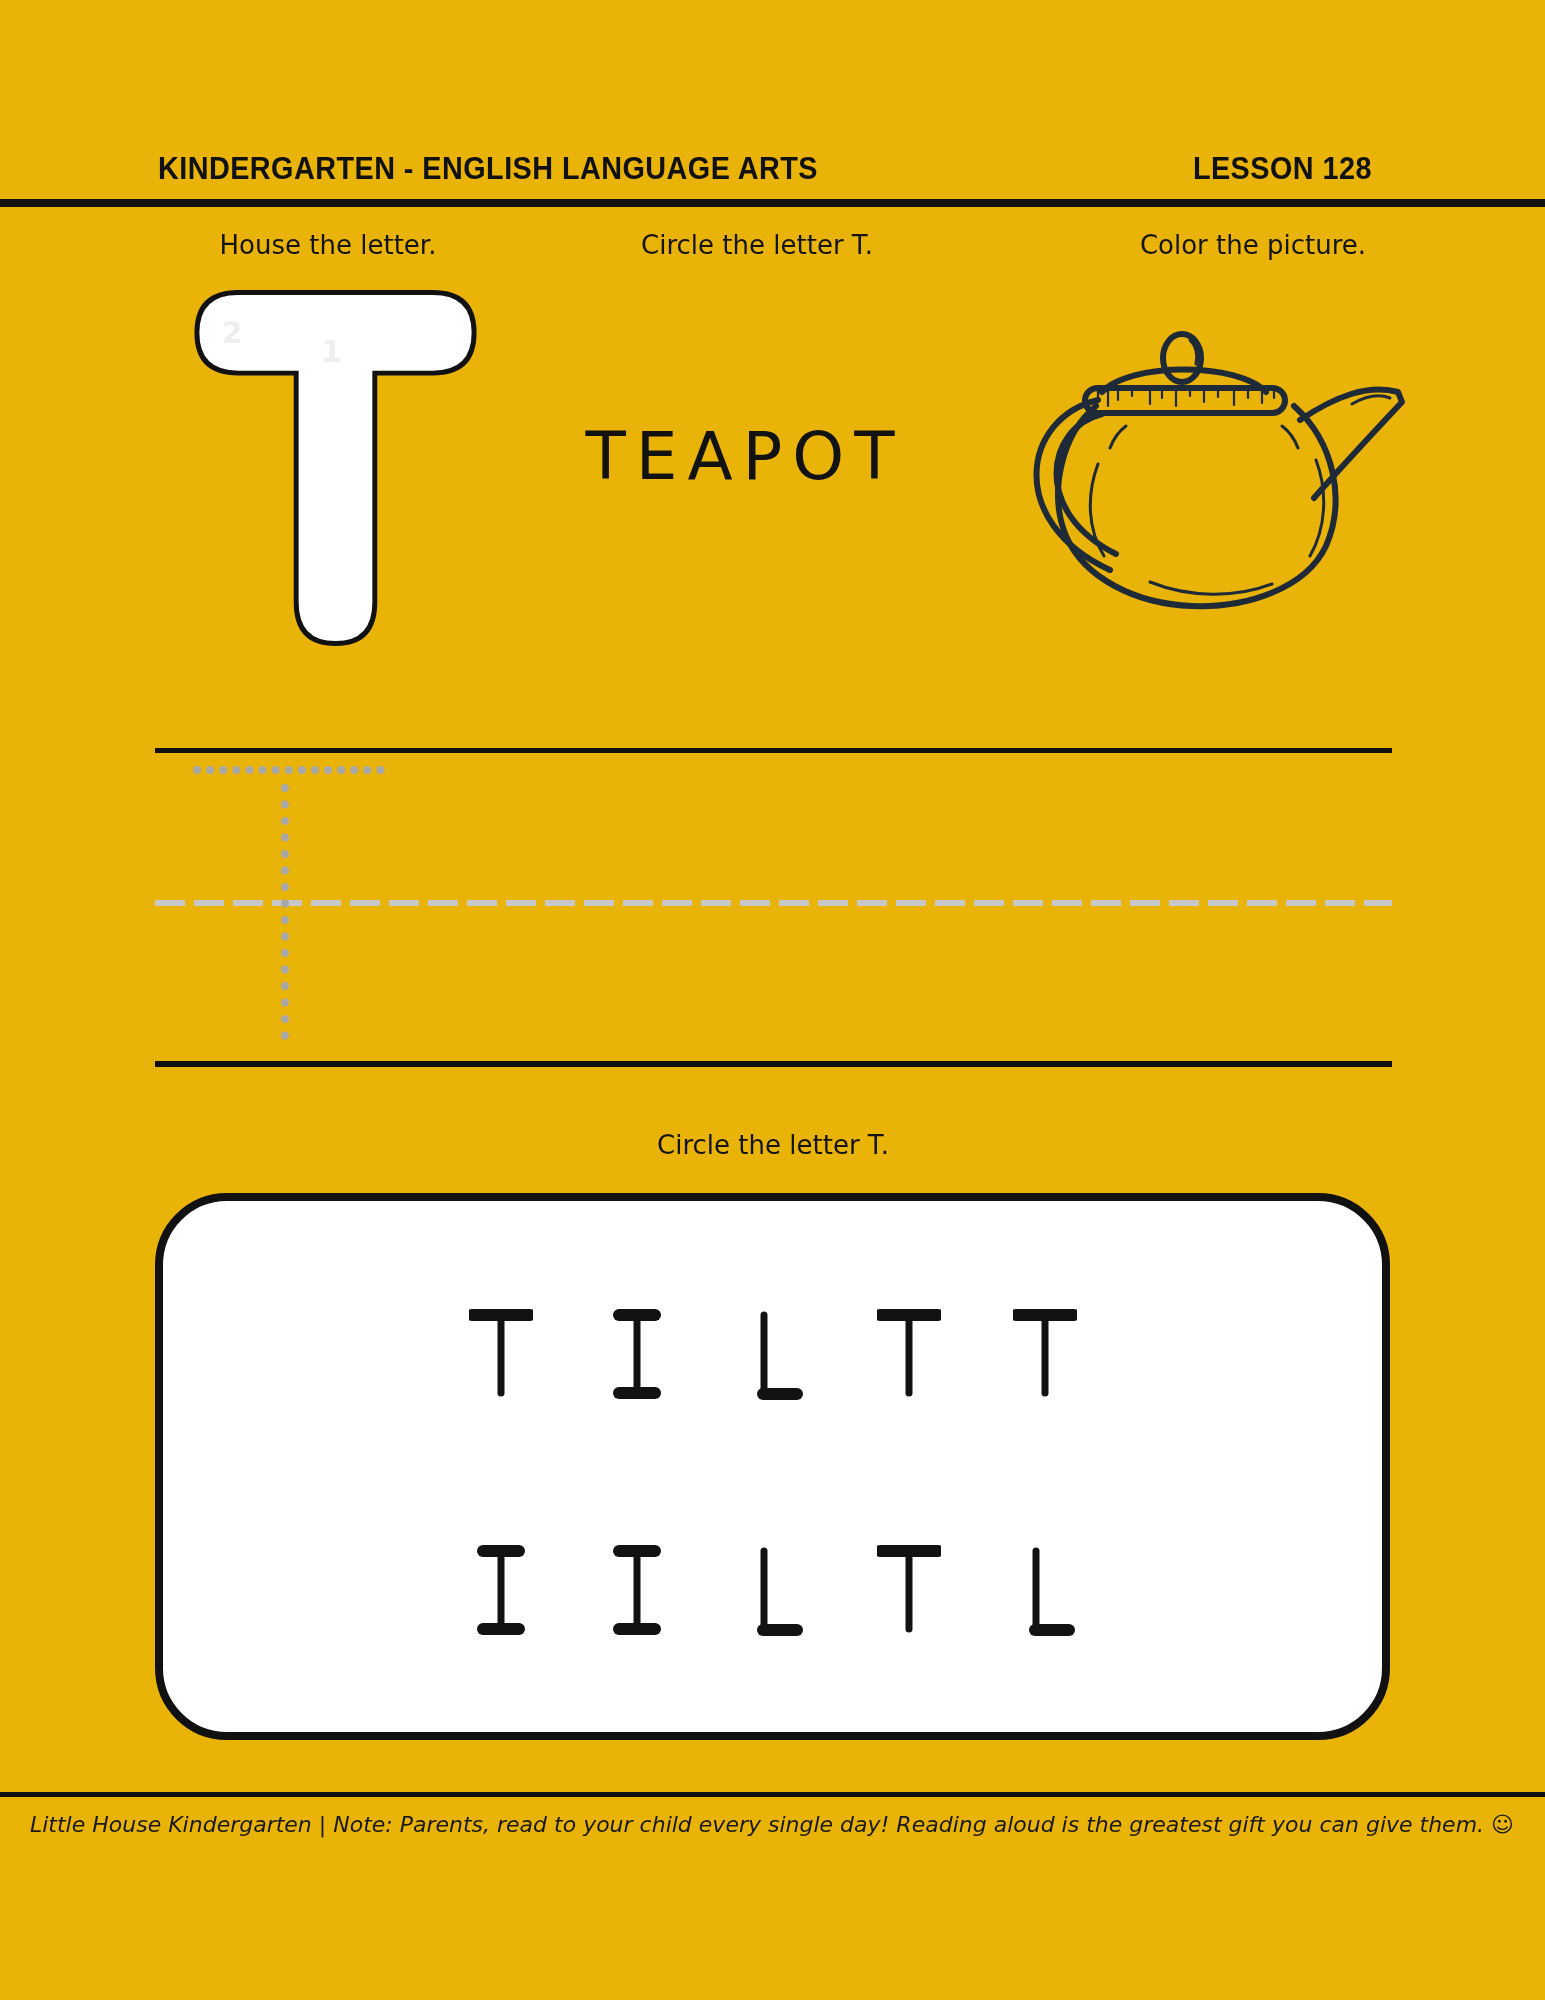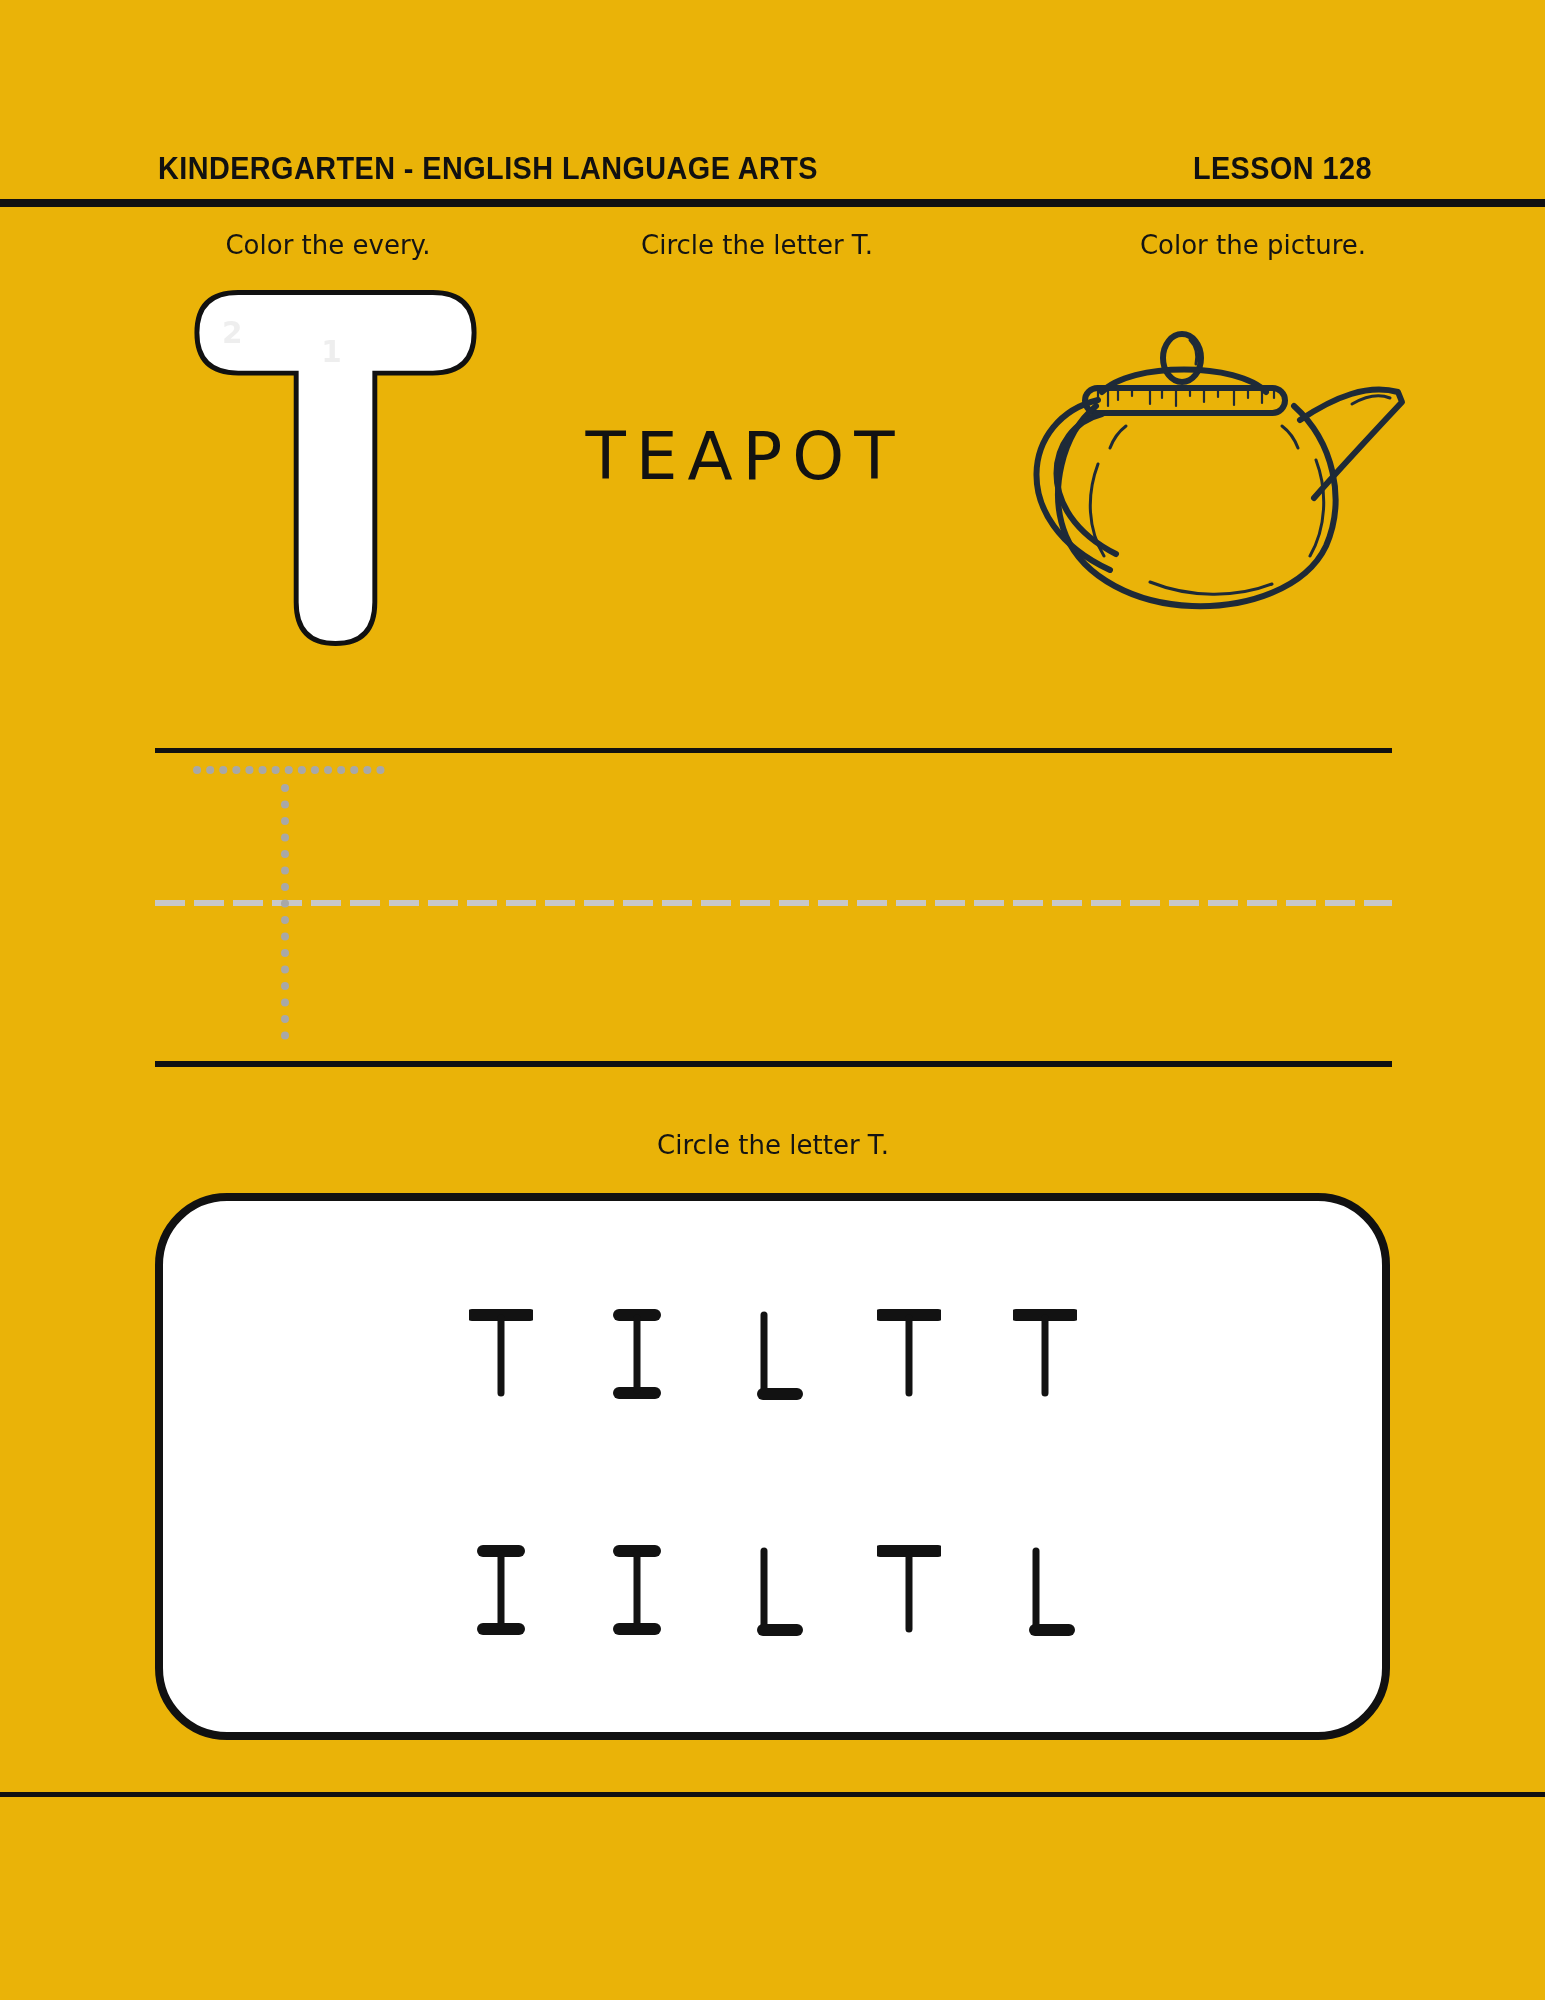--- a/index.html
+++ b/index.html
@@ -96,21 +96,21 @@
 </style>
 </head>
 <body>
 
 <div class="page">
 
   <div class="hdr hdr-left">KINDERGARTEN - ENGLISH LANGUAGE ARTS</div>
   <div class="hdr hdr-right">LESSON 128</div>
   <div class="rule rule-top"></div>
 
-  <div class="instr" style="left:328px">Color the every.</div>
+  <div class="instr" style="left:328px">House the letter.</div>
   <div class="instr" style="left:757px">Circle the letter T.</div>
   <div class="instr" style="left:1253px">Color the picture.</div>
 
   <svg class="bubble-t" viewBox="0 0 292 368" aria-hidden="true">
     <path class="outline" d="M47,5 L245,5 Q287,5 287,46 Q287,87 245,87 L186,87 L186,320 Q186,362 146,362 Q106,362 106,320 L106,87 L47,87 Q5,87 5,46 Q5,5 47,5 Z"></path>
     <text class="hint" x="41" y="56">2</text>
     <text class="hint" x="142" y="76">1</text>
   </svg>
 
   <div class="word">TEAPOT</div>
@@ -214,14 +214,15 @@
           <path d="M32 13 V88" stroke-width="7"></path>
         </svg>
         <svg viewBox="0 0 64 96" class="glyph">
           <path d="M23 10 V84" stroke-width="7"></path>
           <path d="M22 89 H56" stroke-width="12"></path>
         </svg>
       </div>
   </div>
 
   <div class="rule rule-bottom"></div>
+  <div class="footer-note">Little House Kindergarten | Note: Parents, read to your child every single day! Reading aloud is the greatest gift you can give them. ☺</div>
 
 </div>
 
 </body></html>

